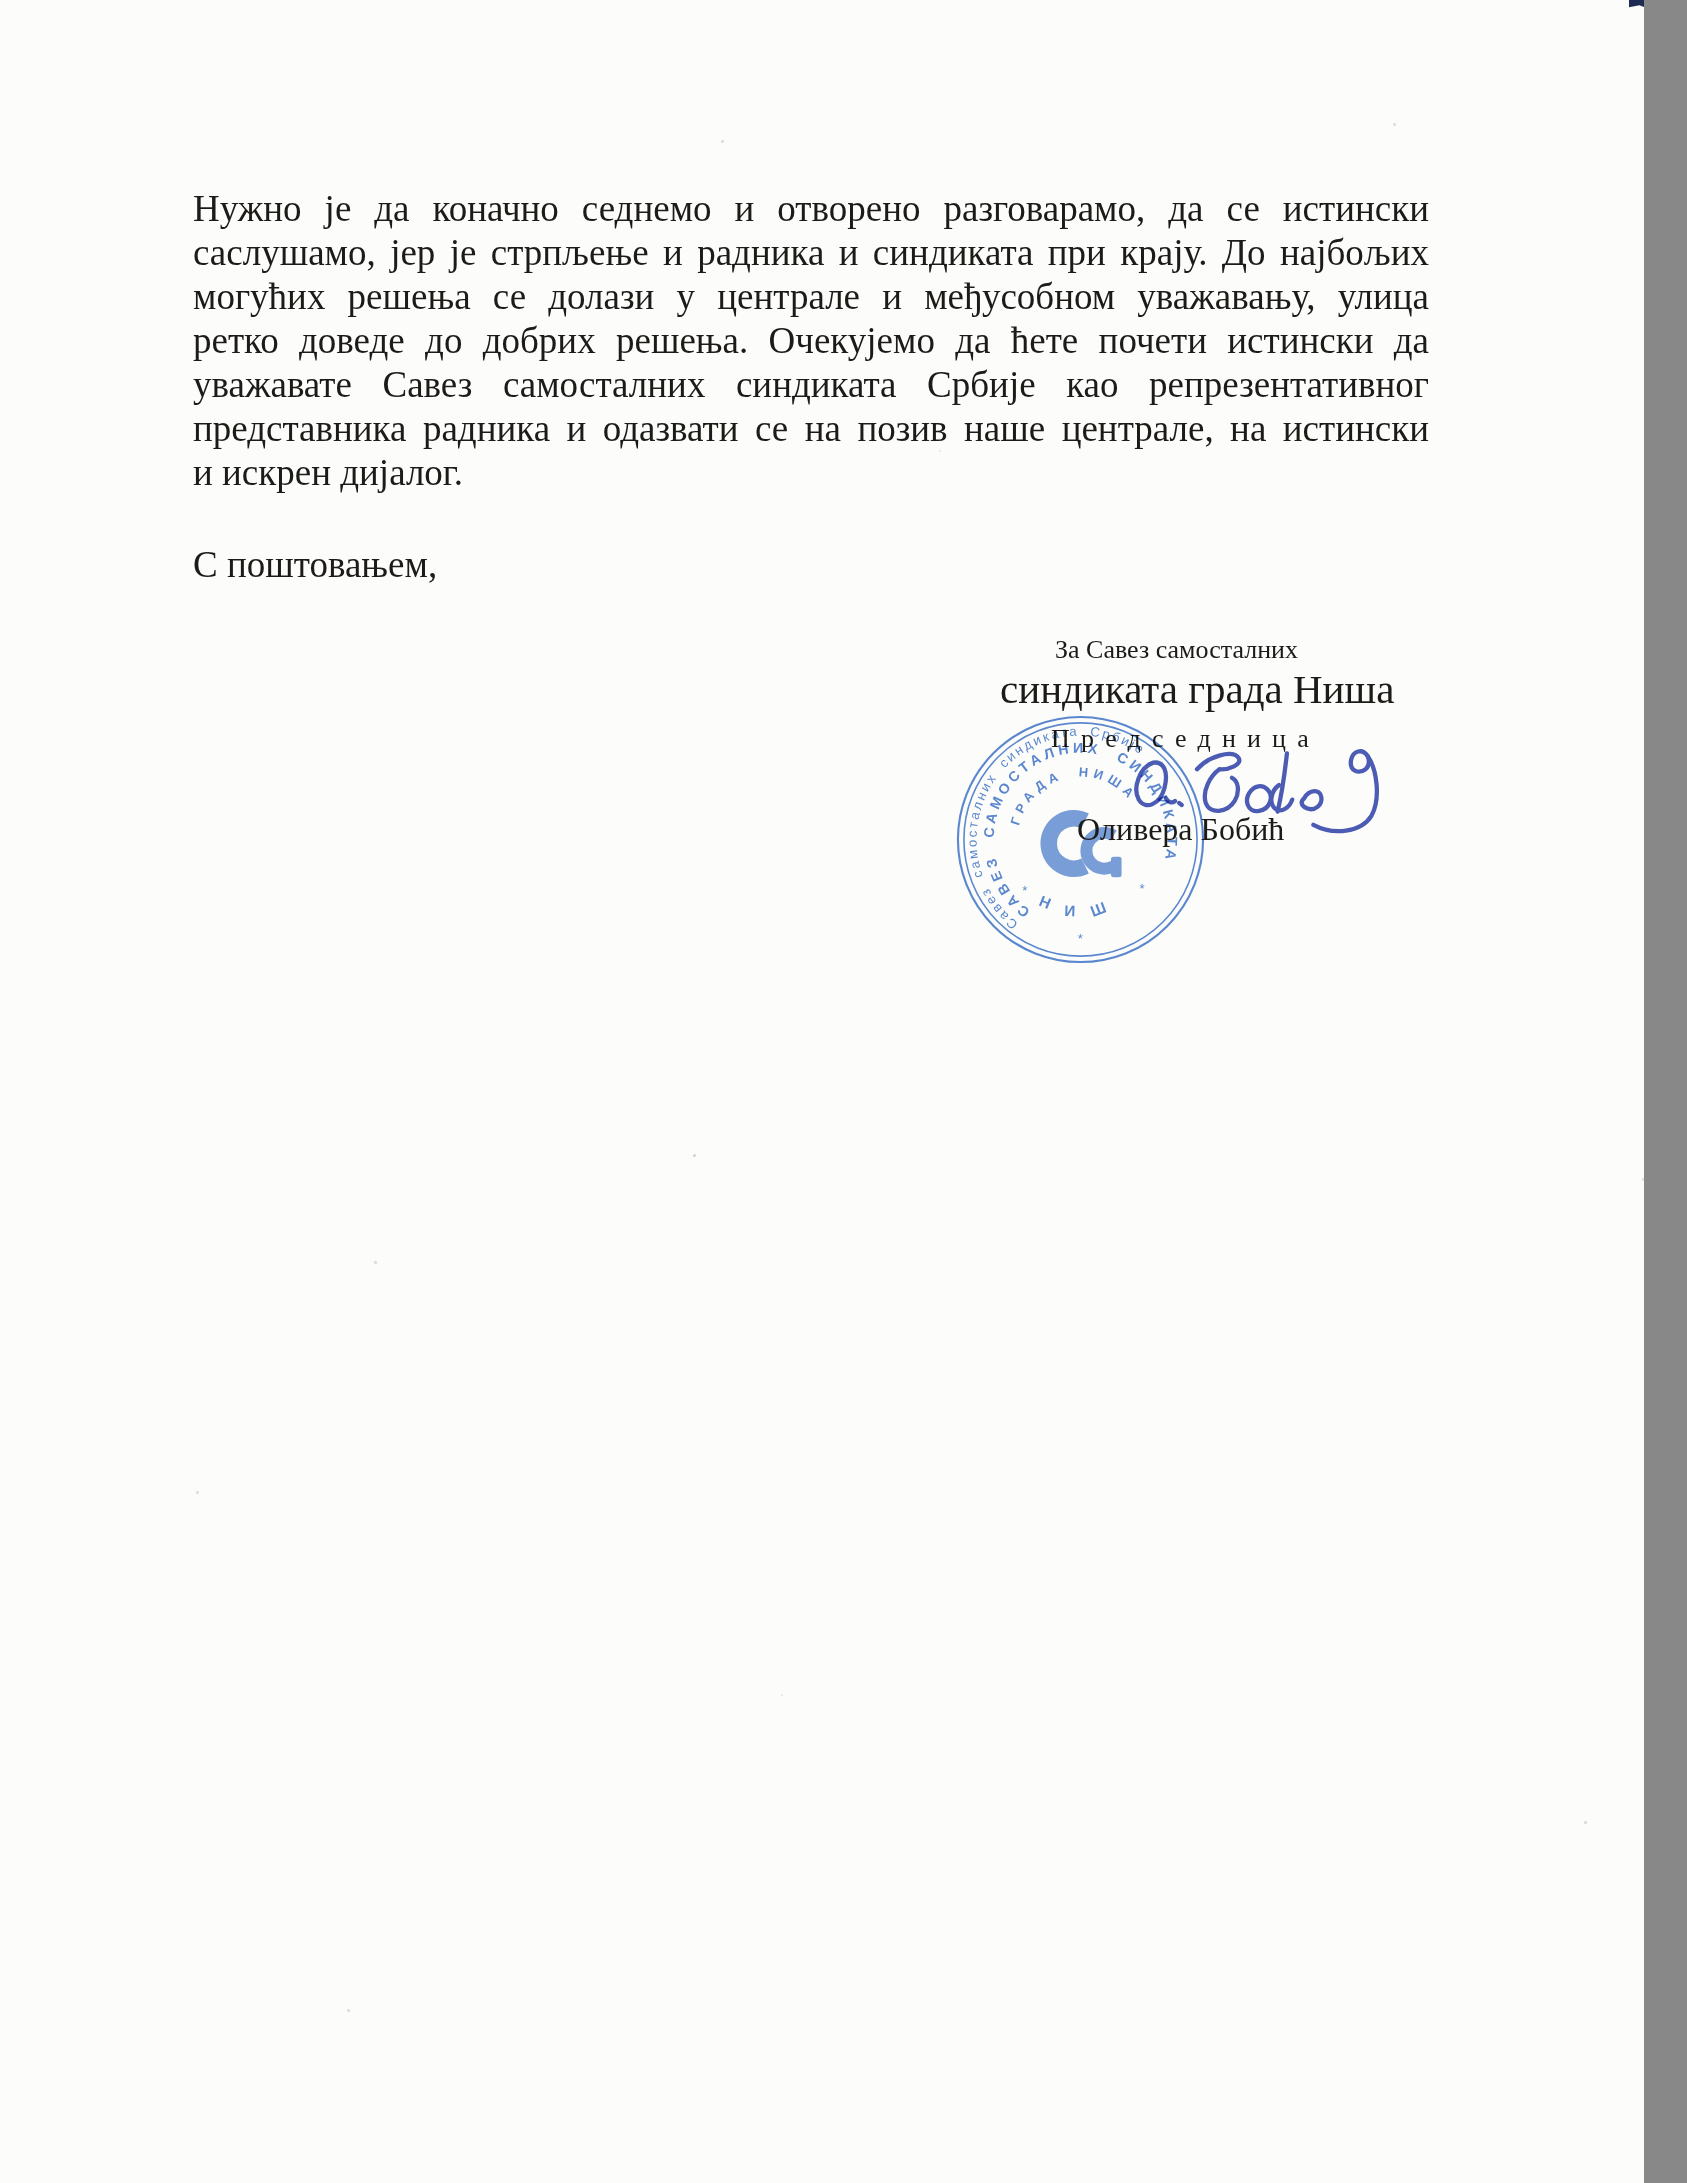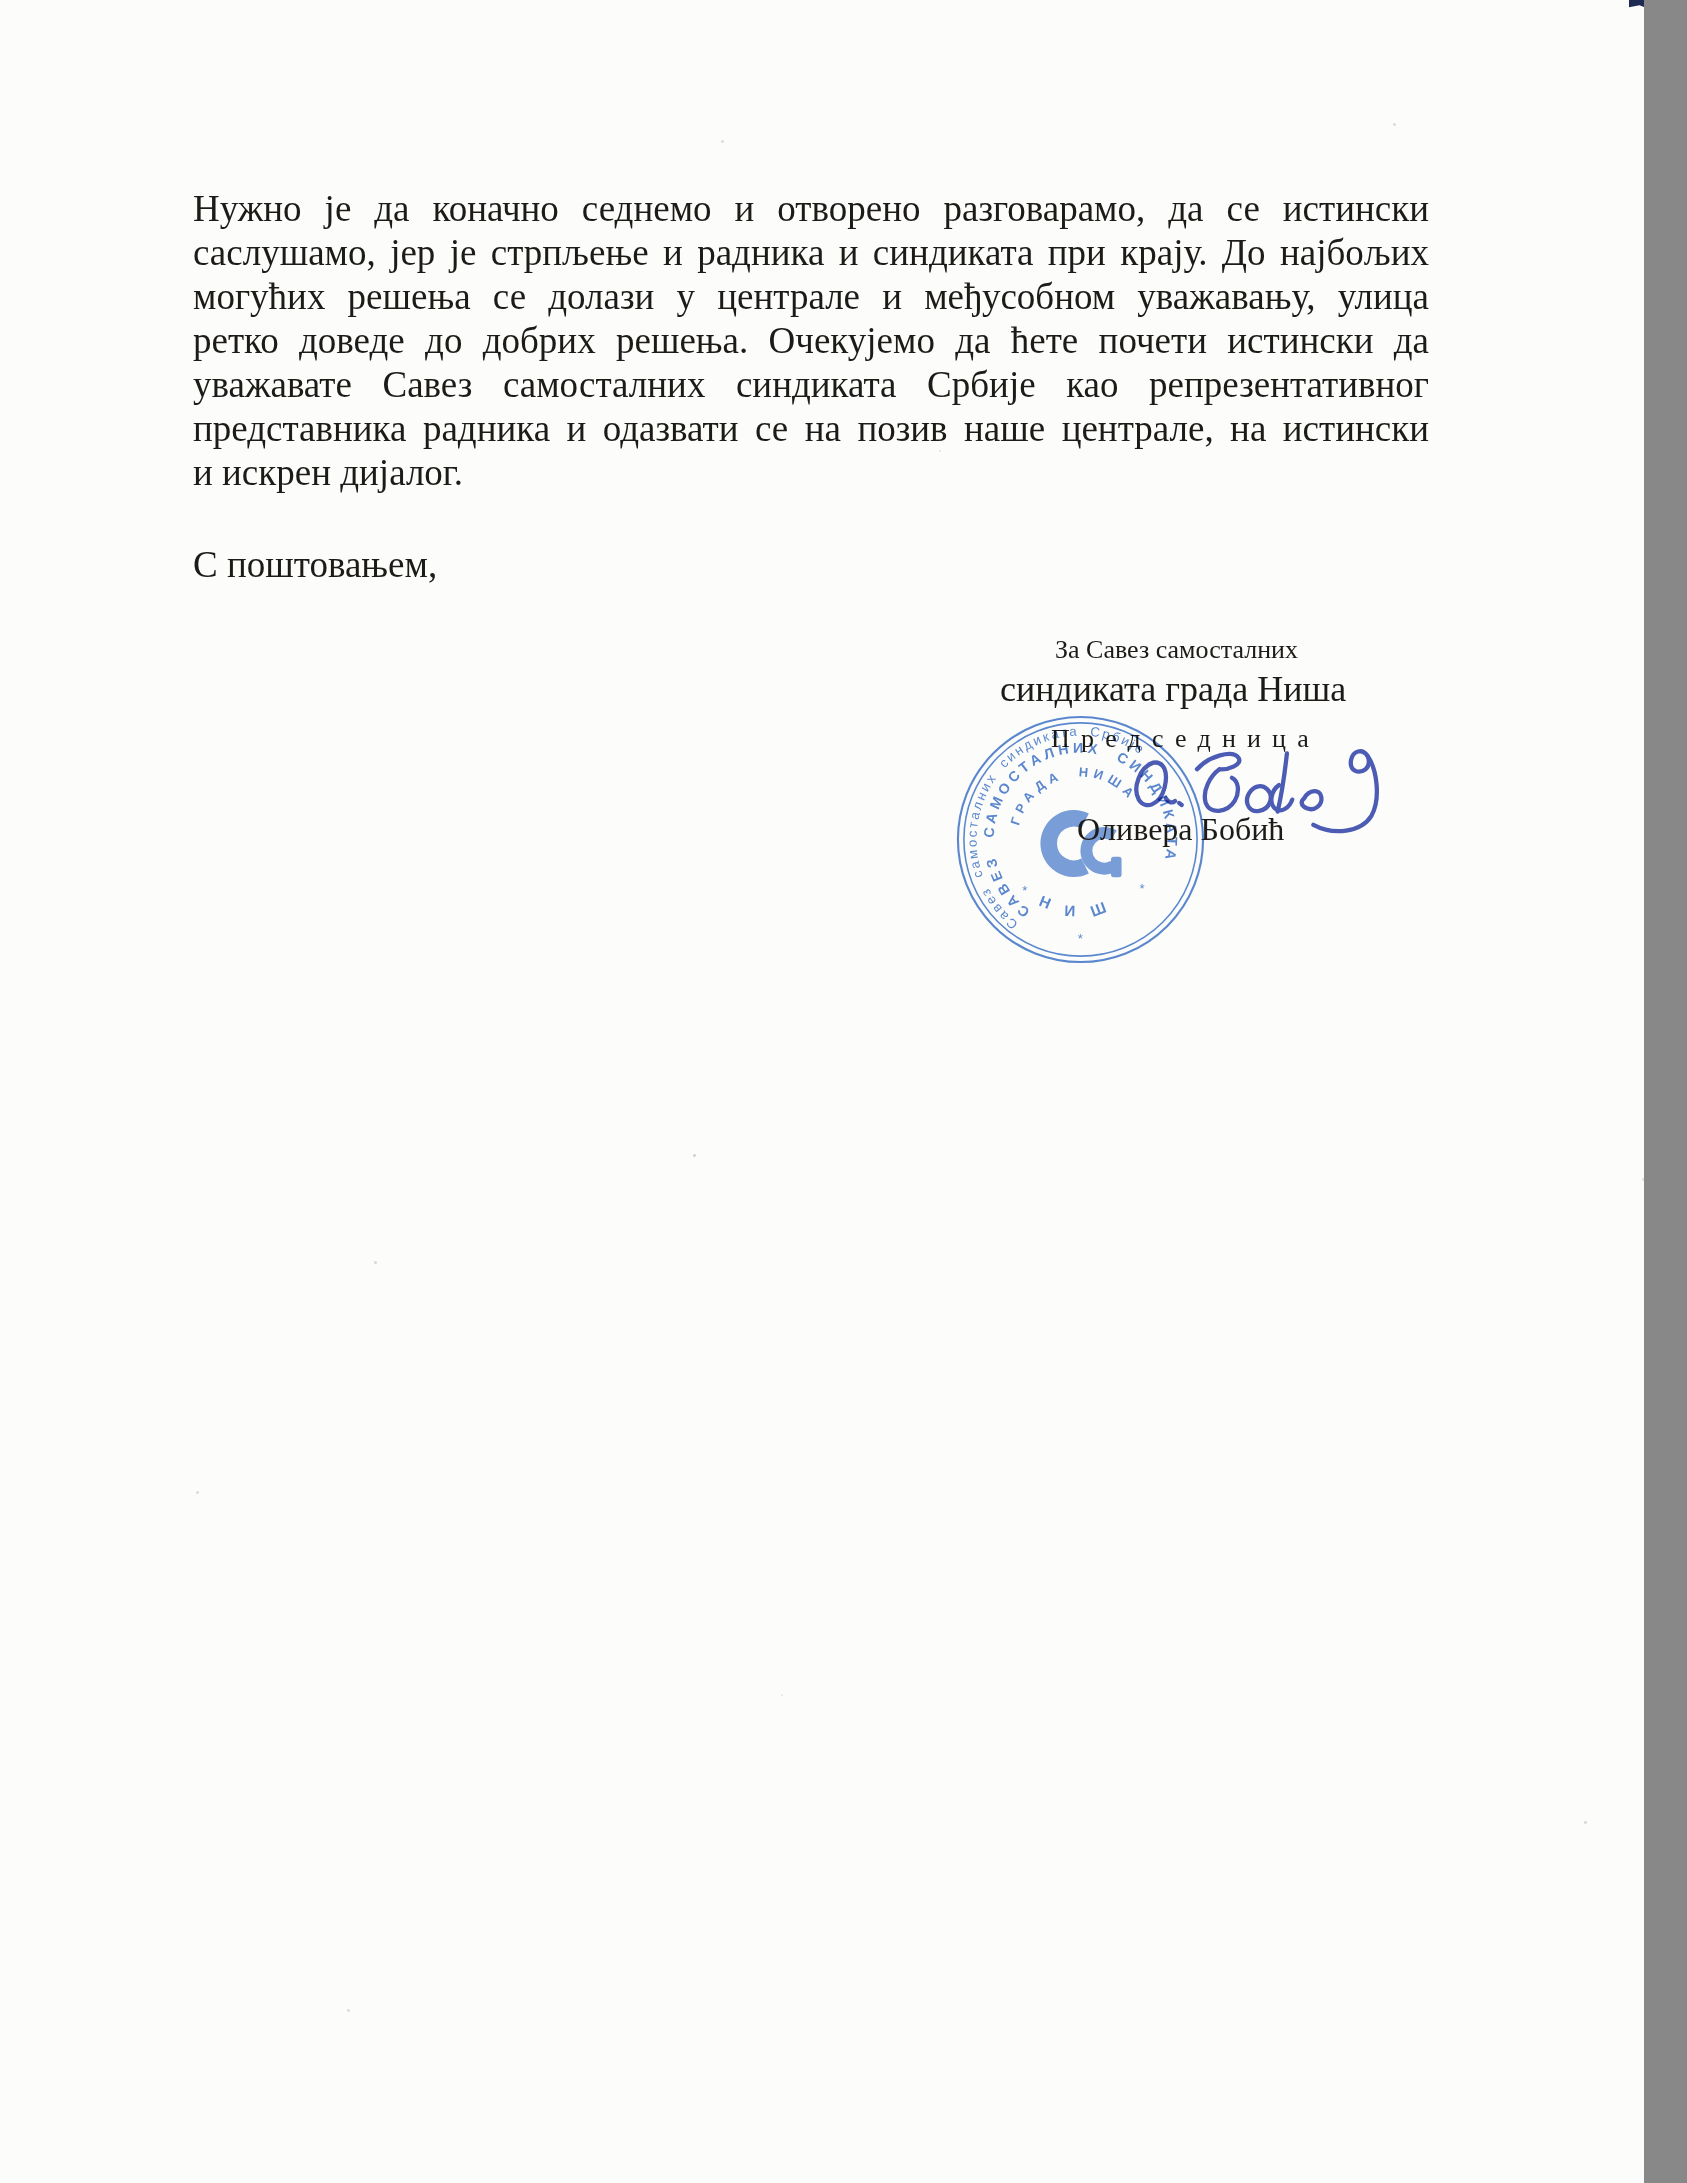--- a/index.html
+++ b/index.html
@@ -20,21 +20,21 @@
   }
   .para .line{ text-align:justify; text-align-last:justify; }
   .para .line.last{ text-align-last:left; }
   .closing{
     position:absolute;left:193px;top:543px;
     font-size:37px;line-height:44px;white-space:nowrap;
   }
   
   .sig-line{ position:absolute; white-space:nowrap; }
   .sig-org1{ left:1018px;top:627px;font-size:26px;line-height:46px;margin-left:37px;}
-  .sig-org2{ left:1000px;top:666px;font-size:36px;line-height:46px;}
+  .sig-org2{ left:1000px;top:666px;font-size:41px;line-height:46px;}
   .sig-title{ left:1051px;top:716px;font-size:26px;line-height:46px;letter-spacing:11.2px;}
   .sig-name{ left:1077px;top:806px;font-size:32px;line-height:46px;}
   
   .stamp{
     position:absolute;left:948px;top:707px;width:265px;height:265px;
     mix-blend-mode:multiply;
     filter:blur(0.3px);
     opacity:.92;
   }
   .stamp text{ font-family:"Liberation Sans", sans-serif; }

